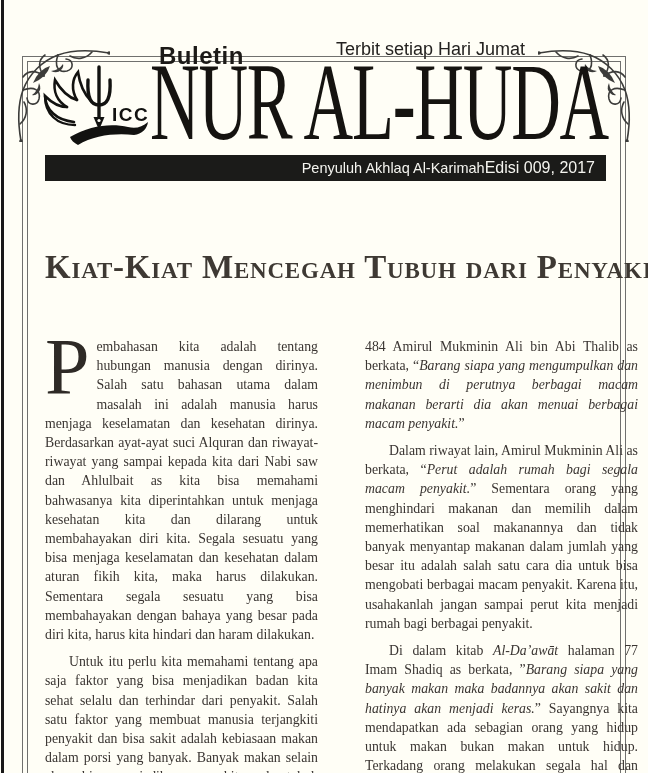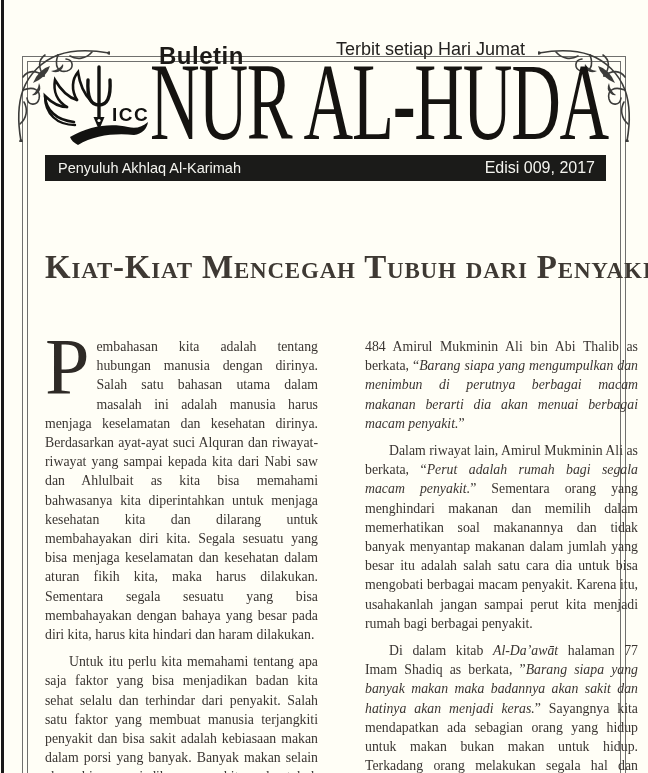--- a/index.html
+++ b/index.html
@@ -21,21 +21,21 @@
   .corner{position:absolute;width:96px;height:96px;}
   .corner.tl{left:14px;top:46px;}
   .corner.tr{left:538px;top:46px;transform:scaleX(-1);}
 
   
   .kicker{position:absolute;left:159px;top:42px;font-family:"Liberation Sans",sans-serif;font-weight:bold;font-size:24px;color:var(--ink);letter-spacing:.5px;}
   .tagline{position:absolute;left:336px;top:39px;font-family:"Liberation Sans",sans-serif;font-size:18px;color:#242220;}
   .logo{position:absolute;left:40px;top:64px;width:114px;height:90px;}
   .masthead{position:absolute;left:150px;top:47px;font-size:110px;line-height:1;font-family:"Liberation Serif",serif;color:#151310;letter-spacing:-2px;transform:scaleX(.625);transform-origin:left top;white-space:nowrap;}
 
-  .issue-bar{position:absolute;left:45px;top:155px;width:561px;height:26px;background:var(--bar-bg);display:flex;align-items:center;justify-content:space-between;padding:0 11px 0 13px;}
+  .issue-bar{position:absolute;left:45px;top:155px;width:561px;height:26px;background:var(--bar-bg);display:flex;align-items:center;justify-content:flex-end;padding:0 11px 0 13px;}
   .issue-bar .left{font-family:"Liberation Sans",sans-serif;font-size:14.5px;color:var(--bar-text);}
   .issue-bar .right{font-family:"Liberation Sans",sans-serif;font-size:16px;color:var(--bar-text);}
 
   
   .article-title{position:absolute;left:45px;top:249px;width:561px;text-align:center;font-family:"Liberation Serif",serif;font-variant:small-caps;font-weight:600;font-size:33px;letter-spacing:.8px;color:#3e3933;white-space:nowrap;}
 
   .col{position:absolute;top:337px;width:273px;height:436px;overflow:hidden;
        font-size:13.8px;line-height:19.2px;text-align:justify;text-justify:inter-word;color:var(--body-text);}
   .col-left{left:45px;}
   .col-right{left:333px;margin-left:32px;}

